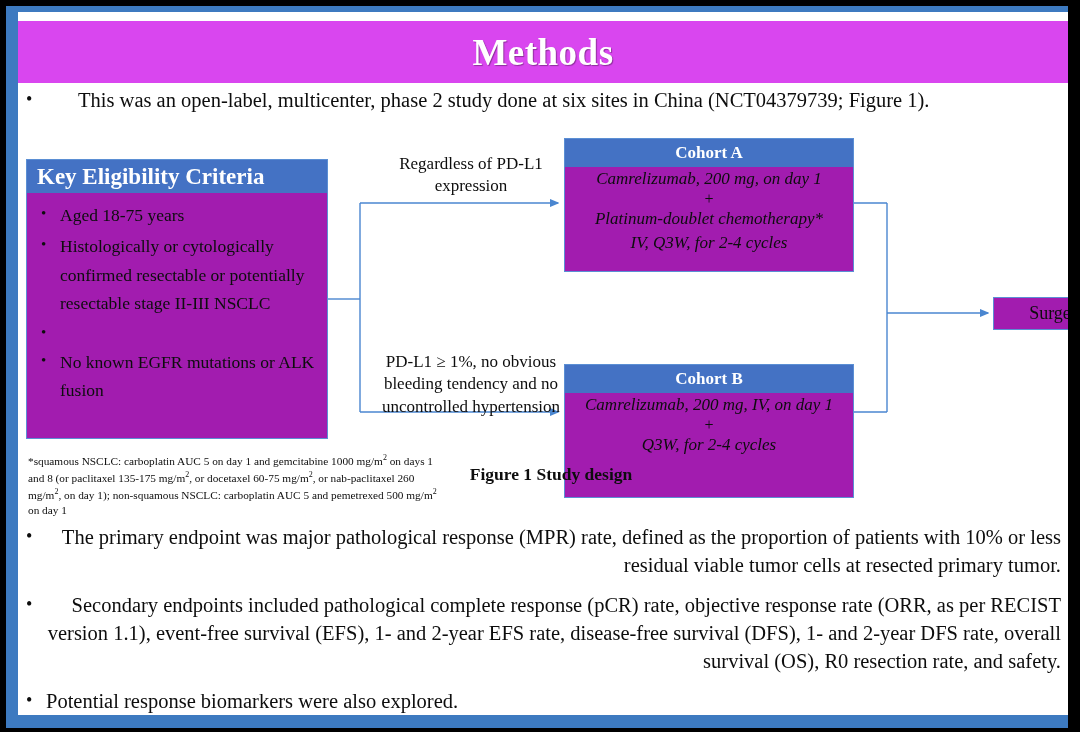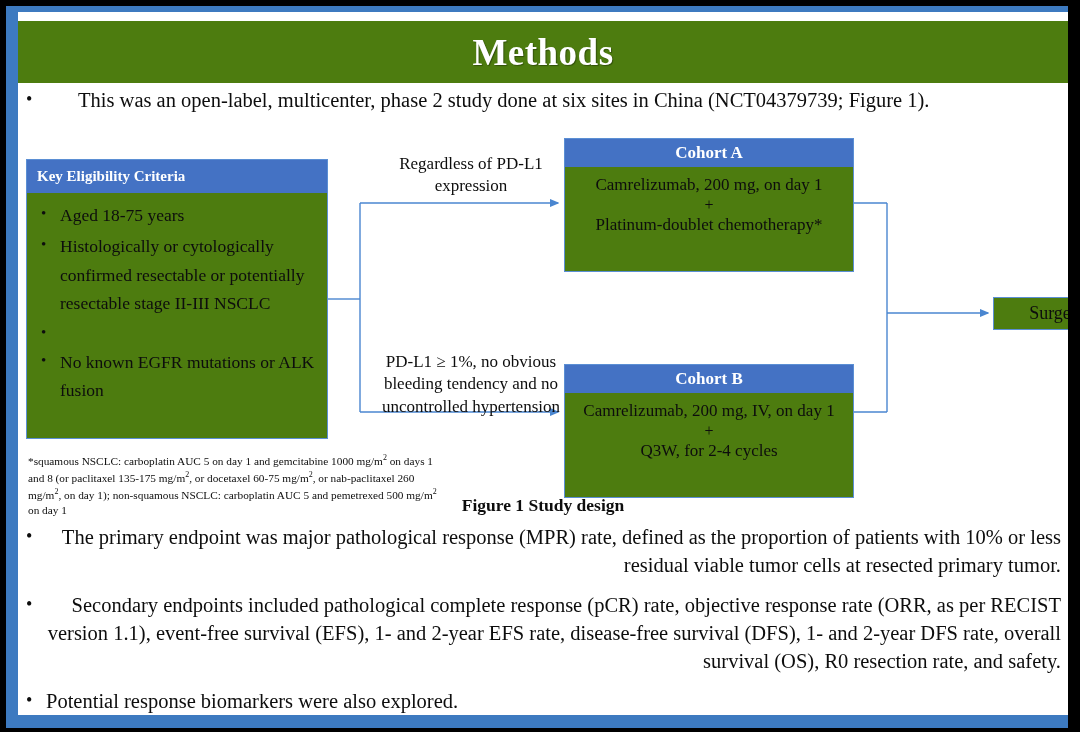--- a/index.html
+++ b/index.html
@@ -36,21 +36,21 @@
     background: #FFFFFF;
     box-sizing: border-box;
     overflow: hidden;
   }
 
   
   .title-bar {
     position: absolute;
     left: 0px; top: 9px;
     width: 1050px; height: 62px;
-    background: #4d7c0f;
+    background: #d946ef;
     display: flex;
     align-items: center;
     justify-content: center;
   }
   .title-text {
     color: #FFFFFF;
     font-size: 37px;
     font-weight: bold;
     letter-spacing: 0.5px;
     text-shadow: 1px 1px 1px rgba(0,0,0,0.35);
@@ -79,40 +79,40 @@
   .figure-area {
     position: absolute;
     left: 0px; top: 110px;
     width: 1050px; height: 390px;
   }
 
   
   .box {
     position: absolute;
     border: 1.3px solid #5B8FD4;
-    background: #4d7c0f;
+    background: #a21caf;
     box-sizing: border-box;
   }
   .box-header {
     background: #4472C4;
     color: #FFFFFF;
     font-weight: bold;
     text-align: center;
     box-sizing: border-box;
   }
 
   
   #eligibility-box {
     left: 8px; top: 37px;
     width: 302px; height: 280px;
   }
   #eligibility-box .box-header {
     height: 33px;
     line-height: 33px;
-    font-size: 15px;
+    font-size: 23px;
     text-align: left;
     padding-left: 10px;
   }
   .elig-list {
     padding: 8px 8px 0 14px;
     font-size: 17.5px;
     color: #0d0d0d;
   }
   .elig-item {
     display: flex;
@@ -147,22 +147,23 @@
   }
   .cohort-header {
     height: 28px;
     line-height: 28px;
     font-size: 17px;
   }
   .cohort-body {
     font-size: 17px;
     text-align: center;
     color: #0d0d0d;
-    padding-top: 6px;
+    padding-top: 0;
     line-height: 1.42;
+    font-style: italic;
   }
   .plus-line { line-height: 1.0; font-size: 16px; }
 
   
   #surgery-box {
     left: 975px; top: 175px;
     width: 85px; height: 33px;
     display: flex;
     align-items: center;
     justify-content: center;
@@ -187,26 +188,27 @@
   .connectors {
     position: absolute;
     left: 0; top: 0;
     width: 1050px; height: 390px;
     pointer-events: none;
   }
 
   
   .fig-caption {
     position: absolute;
-    left: 0; top: 483px;
+    left: 0; top: 452px;
     width: 1050px;
     text-align: center;
     font-size: 17.5px;
     font-weight: bold;
     color: #0d0d0d;
+    padding-left: 8px;
   }
 
   
   .bottom-bullets {
     position: absolute;
     left: 8px; top: 512px;
     width: 1035px;
   }
   .bb-item {
     display: flex;
@@ -292,20 +294,21 @@
 
         <div class="conn-label" id="label-regardless">Regardless  of PD-L1 expression</div>
         <div class="conn-label" id="label-pdl1">PD-L1 ≥ 1%, no obvious bleeding tendency and no uncontrolled  hypertension</div>
 
         <div class="box" id="cohort-a-box">
           <div class="box-header cohort-header">Cohort A</div>
           <div class="cohort-body">
             <div>Camrelizumab, 200 mg, on day 1</div>
             <div class="plus-line">+</div>
             <div>Platinum-doublet chemotherapy*</div>
+            <div>IV, Q3W, for 2-4 cycles</div>
           </div>
         </div>
 
         <div class="box" id="cohort-b-box">
           <div class="box-header cohort-header">Cohort B</div>
           <div class="cohort-body">
             <div>Camrelizumab, 200 mg, IV, on day 1</div>
             <div class="plus-line">+</div>
             <div>Q3W, for 2-4 cycles</div>
           </div>

